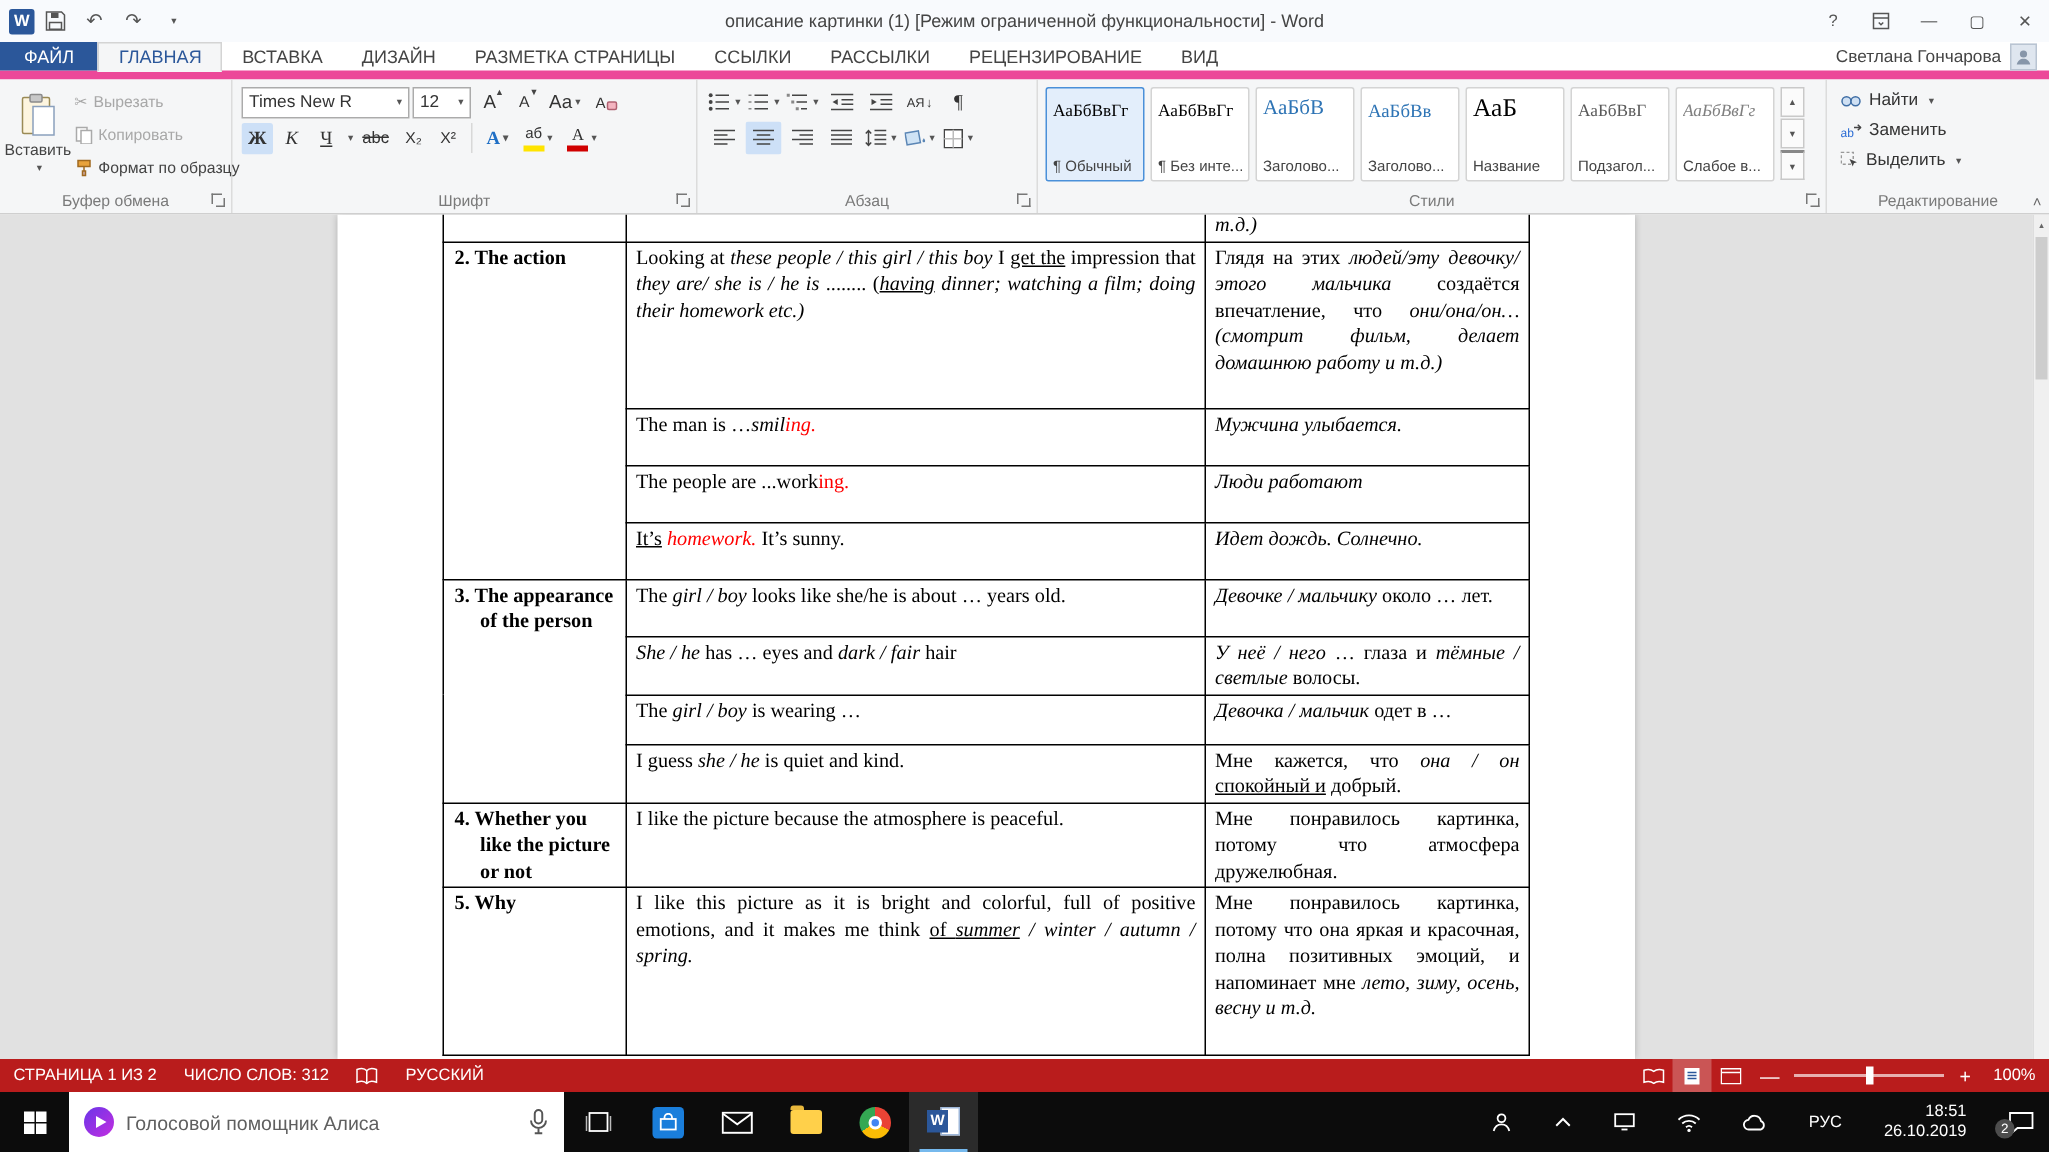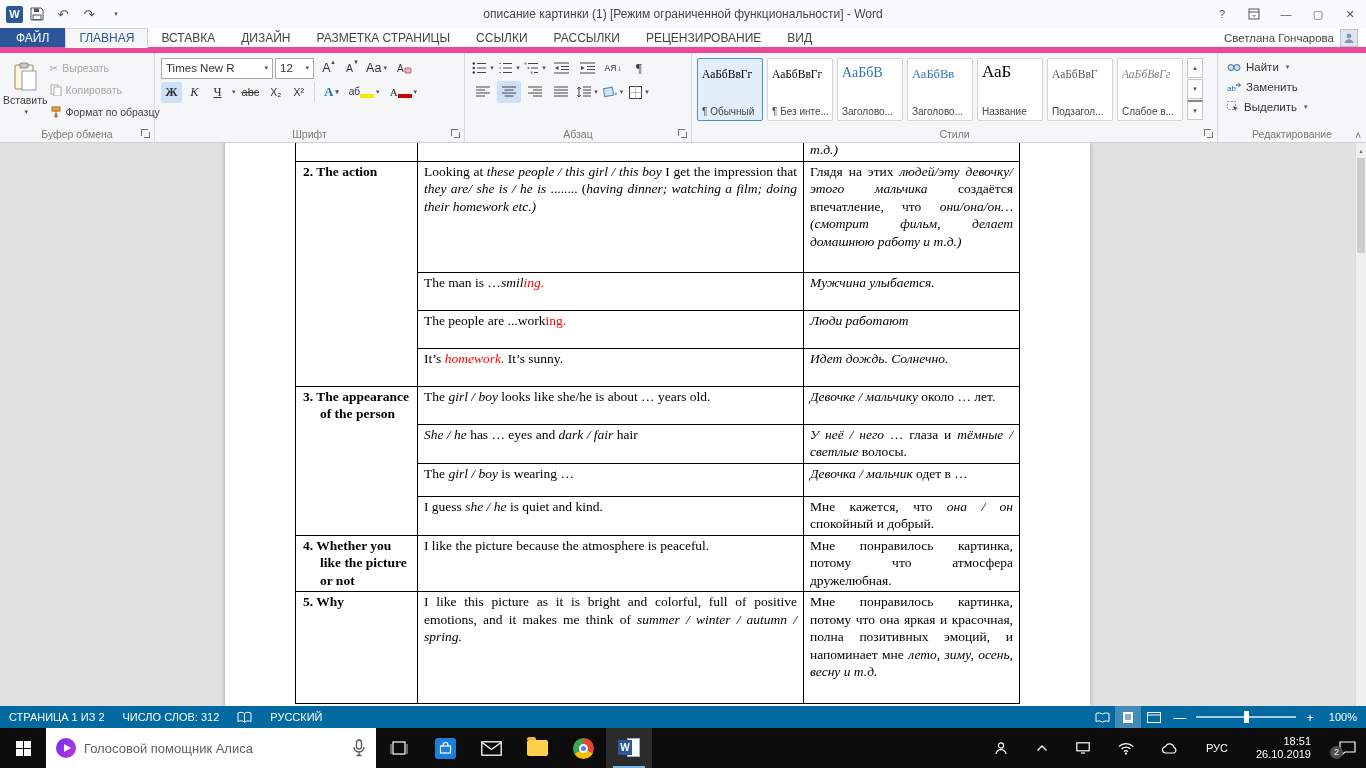--- a/index.html
+++ b/index.html
@@ -40,21 +40,21 @@
 .g-font{width:310px}
 .frow{display:flex;align-items:center;gap:2px;height:24px;padding-left:3px}
 .combo{background:#fff;border:1px solid #ababab;height:21px;font-size:11.5px;display:flex;align-items:center;padding:0 4px;color:#333}
 .combo.fname{width:112px}
 .combo.fsize{width:39px}
 .lb{height:21px;min-width:21px;padding:0 3px;font-size:12.5px;color:#333;display:flex;align-items:center;justify-content:center;position:relative;border:1px solid transparent}
 .lb .mark{position:absolute;top:0;right:0;font-size:6px;color:#444}
 .lserif{font-family:"Liberation Serif",serif}
 .it{font-style:italic}.un{text-decoration:underline}.st{text-decoration:line-through;font-size:11px}
 .fxA{color:#1f6fc5;font-weight:bold}
-.cbar{display:flex;flex-direction:row;align-items:flex-end;line-height:12px}
+.cbar{display:flex;flex-direction:column;align-items:center;line-height:12px}
 .cbar .bar{width:14px;height:4px;margin-top:1px}
 .vsep{width:1px;height:20px;background:#d8d8d8;margin:0 3px}
 
 .g-par{width:227px}
 .picon{height:22px;min-width:24px;display:flex;align-items:center;justify-content:center;gap:1px;border:1px solid transparent}
 
 .g-styles{width:526px;display:flex}
 .styles-gallery{display:flex;gap:4px;padding:2px 2px}
 .style-item{width:66px;height:63px;background:#fff;border:1px solid #d4d4d4;border-radius:2px;padding:3px 4px;display:flex;flex-direction:column}
 .style-item.selected{border:1px solid #4a90d9;background:#e3eefb}
@@ -71,26 +71,26 @@
 .g-edit{width:148px;padding-top:4px}
 .edit-row{display:flex;align-items:center;gap:5px;height:20px;font-size:11.5px;color:#333;padding:0 6px}
 .collapse-btn{position:absolute;right:5px;bottom:1px;font-size:10px;color:#666}
 
 .docarea{position:absolute;top:143px;left:0;width:1366px;height:563px;background:#e1e1e1;overflow:hidden}
 .page{position:absolute;left:225px;top:0;width:865px;height:563px;background:#fff;box-shadow:0 0 5px rgba(0,0,0,.28);overflow:hidden}
 .doc-table{position:absolute;left:70px;top:-4px;border-collapse:collapse;table-layout:fixed;width:724px;font-family:"Liberation Serif","DejaVu Serif",serif;font-size:13.5px;line-height:17.5px;color:#000}
 .doc-table td{border:1px solid #000;vertical-align:top;padding:1px 6px 2px 6px}
 .doc-table td.head{font-weight:bold;padding-left:24px;text-indent:-17px}
 .doc-table td.en,.doc-table td.ru{text-align:justify}
-.fi{font-style:italic}.fu{}.fr{color:#ff0000}.fb{font-weight:bold}
+.fi{font-style:italic}.fu{text-decoration:underline}.fr{color:#ff0000}.fb{font-weight:bold}
 .vscroll{position:absolute;right:0;top:0;width:11px;height:563px;background:#f0f0f0;border-left:1px solid #ddd}
 .vs-up{height:14px;display:flex;align-items:center;justify-content:center;font-size:6px;color:#666}
 .vs-thumb{position:absolute;top:15px;left:1px;width:8px;height:95px;background:#cdcdcd}
 
-.statusbar{position:absolute;top:706px;left:0;width:1366px;height:22px;background:#0369a1;color:#fff;display:flex;align-items:flex-end;font-size:11px}
+.statusbar{position:absolute;top:706px;left:0;width:1366px;height:22px;background:#b91c1c;color:#fff;display:flex;align-items:flex-end;font-size:11px}
 .sb-item{padding:0 9px;height:100%;display:flex;align-items:center;gap:4px}
 .sb-right{margin-left:auto;display:flex;align-items:center;height:100%}
 .viewic{width:26px;height:100%;display:flex;align-items:center;justify-content:center}
 .viewic.on{background:rgba(255,255,255,.25)}
 .zoom-track{width:100px;height:2px;background:rgba(255,255,255,.65);position:relative;margin:0 4px}
 .zoom-thumb{position:absolute;left:48px;top:-5px;width:5px;height:12px;background:#fff}
 .zbtn{padding:0 6px;font-size:13px}
 
 .taskbar{position:absolute;top:728px;left:0;width:1366px;height:40px;background:#0c0c0c;display:flex;align-items:stretch;color:#fff}
 .tb-btn{width:46px;display:flex;align-items:center;justify-content:center}

